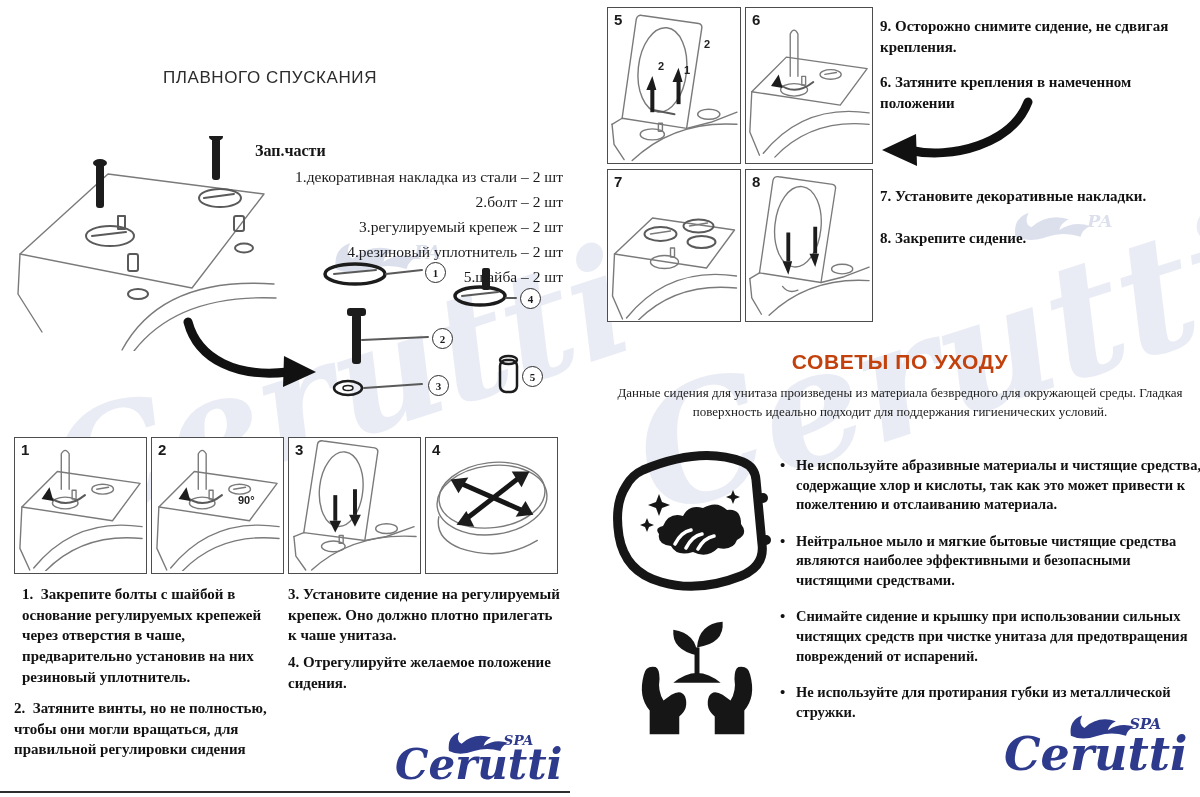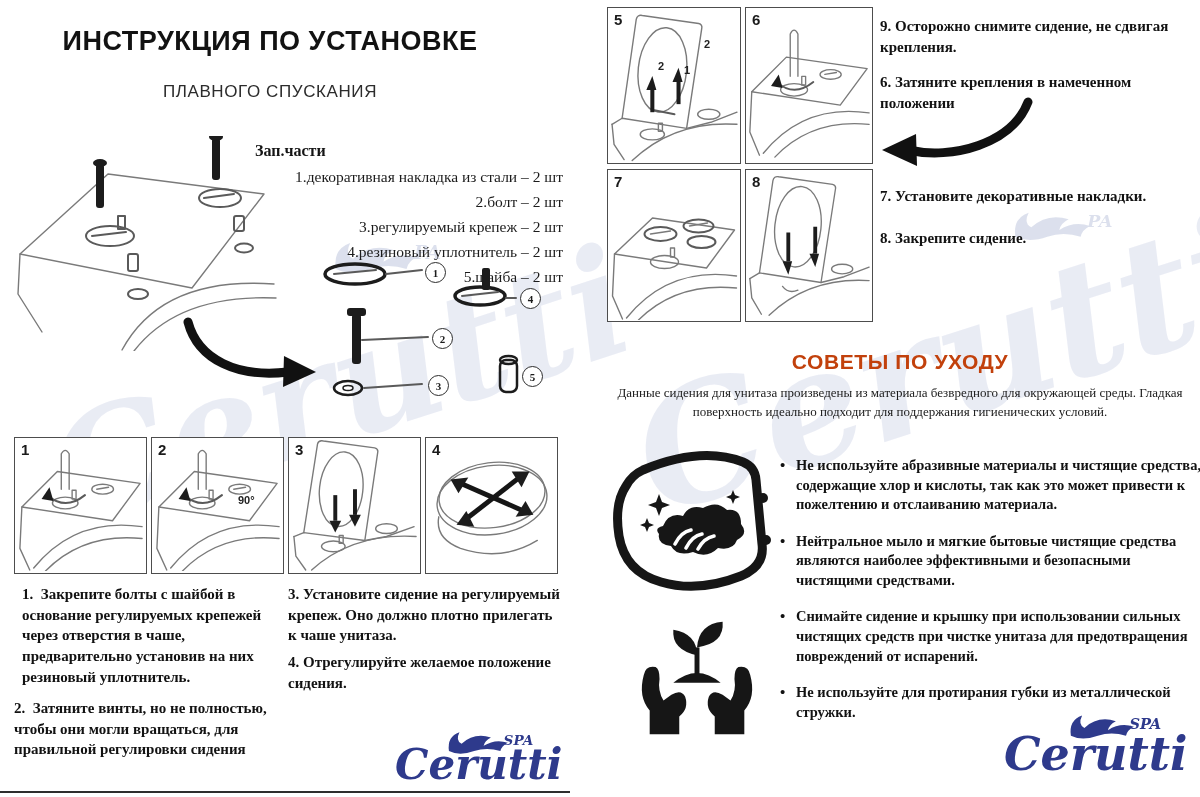--- a/index.html
+++ b/index.html
@@ -52,22 +52,21 @@
   <div class="wm" style="left:625px;top:270px;font-size:160px;">Cerutti</div>
   <svg class="wm-mark" style="left:330px;top:235px;" width="130" height="62" viewBox="0 0 90 40">
     <path d="M4,22 Q2,8 14,4 Q10,12 16,15 Q28,4 44,9 Q38,12 37,17 Q48,10 60,14 Q54,17 53,22 Q40,18 28,22 Q14,27 4,22 Z" fill="#8d9bc4"></path>
     <text x="58" y="15" class="spa-text" style="fill:#8d9bc4" font-size="13">PA</text>
   </svg>
   <svg class="wm-mark" style="left:1010px;top:205px;" width="120" height="58" viewBox="0 0 90 40">
     <path d="M4,22 Q2,8 14,4 Q10,12 16,15 Q28,4 44,9 Q38,12 37,17 Q48,10 60,14 Q54,17 53,22 Q40,18 28,22 Q14,27 4,22 Z" fill="#8d9bc4"></path>
     <text x="58" y="15" class="spa-text" style="fill:#8d9bc4" font-size="13">PA</text>
   </svg>
 
-  <div class="abs z main-title" style="left:40px;top:26px;width:460px;">ИНСТРУКЦИЯ ПО УСТАНОВКЕ</div>
-  <div class="abs z subtitle" style="left:40px;top:82px;width:460px;">ПЛАВНОГО СПУСКАНИЯ</div>
+  <div class="abs z subtitle" style="left:40px;top:68px;width:460px;">ПЛАВНОГО СПУСКАНИЯ</div>
 
   <svg class="abs z" style="left:12px;top:136px;" width="270" height="215" viewBox="0 0 270 215">
     <path class="ln" d="M8,118 L96,38 L252,58 L180,152 Z"></path>
     <path class="ln" d="M8,118 L6,158 L30,196"></path>
     <path class="ln" d="M110,214 Q150,140 262,148"></path>
     <path class="ln" d="M122,215 Q166,158 264,162"></path>
     <ellipse class="lnD" cx="98" cy="100" rx="24" ry="10"></ellipse>
     <path class="lnD" d="M80,100 L114,96"></path>
     <rect class="lnD" x="106" y="80" width="7" height="13"></rect>
     <ellipse class="lnD" cx="208" cy="62" rx="21" ry="9"></ellipse>

